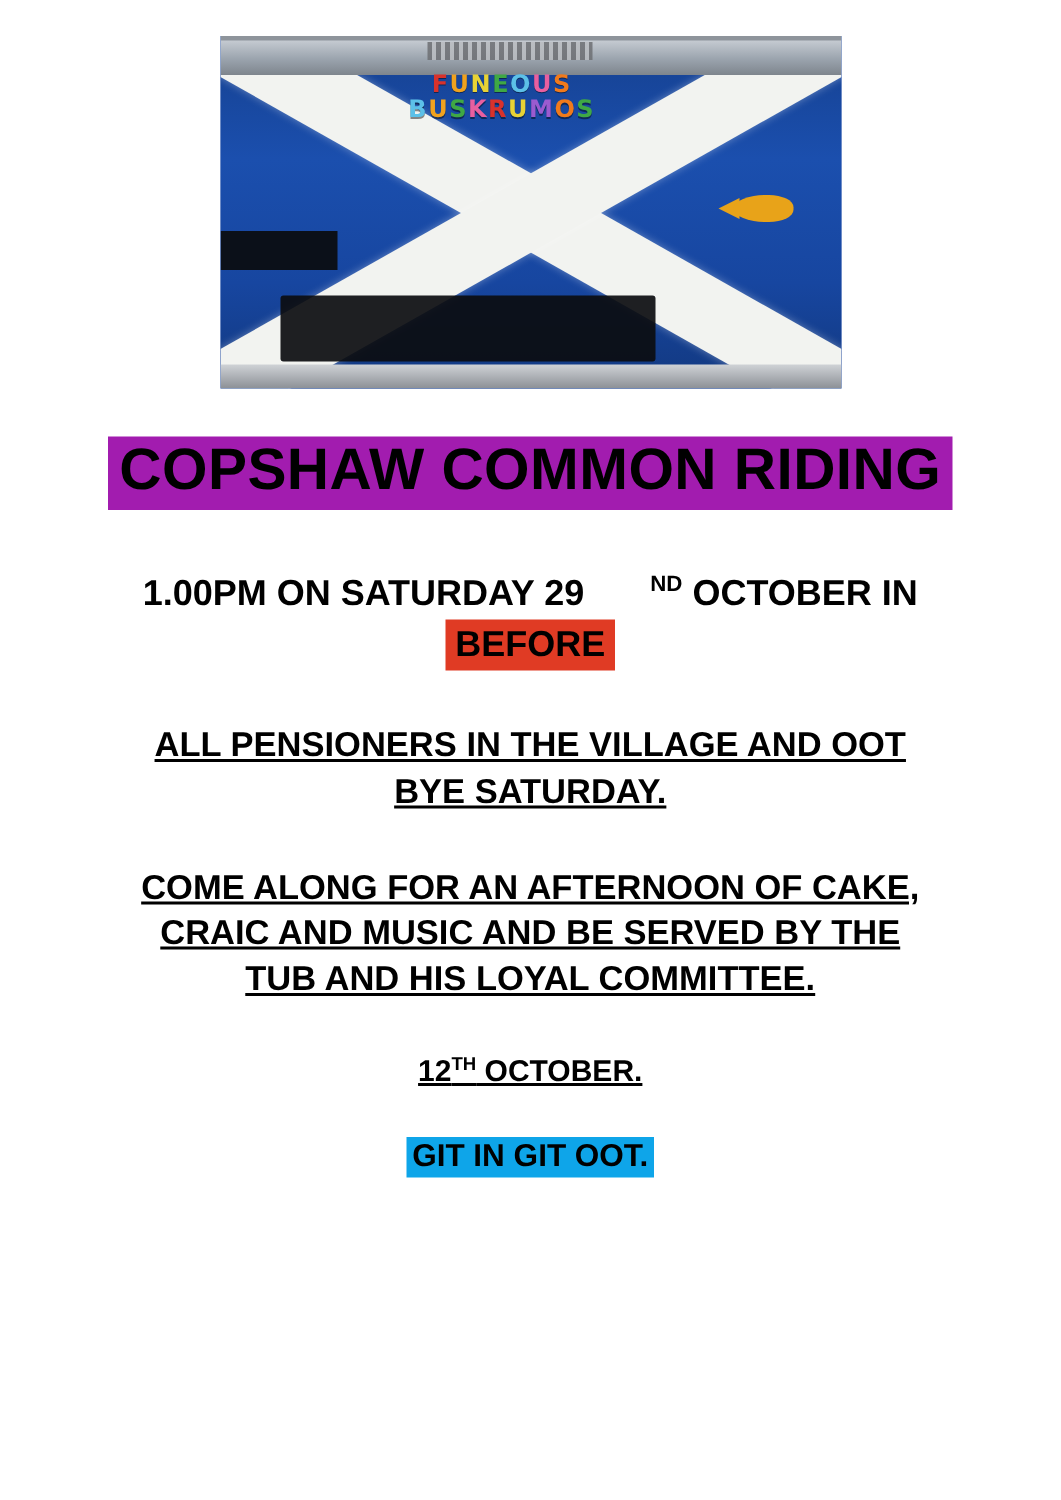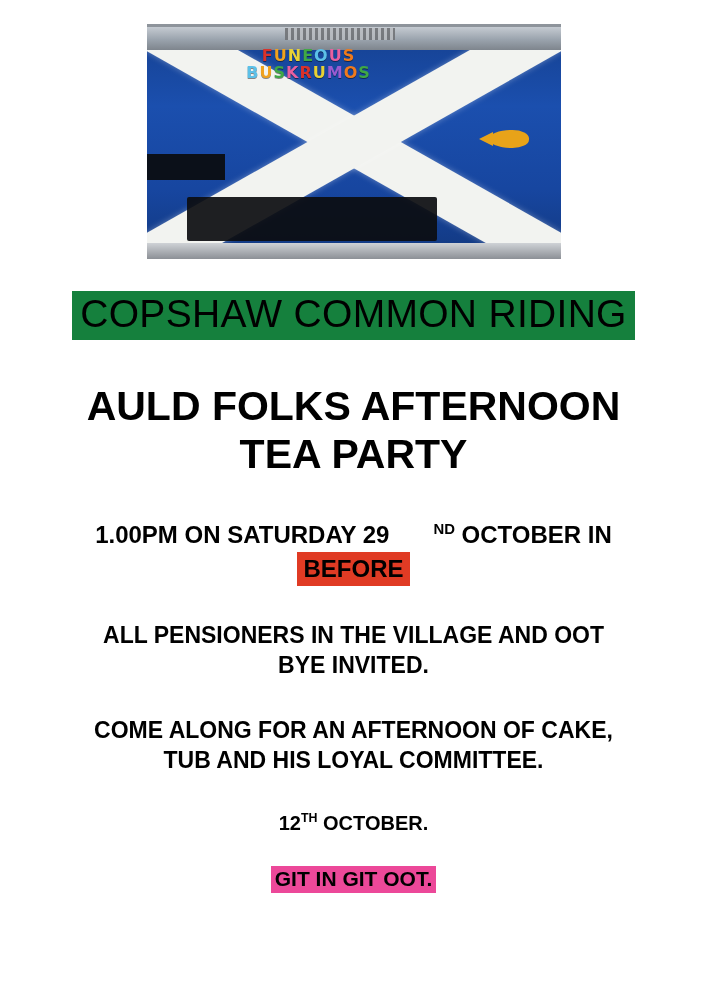--- a/index.html
+++ b/index.html
@@ -63,21 +63,21 @@
     left: 138px;
     top: 4px;
     width: 110px;
     height: 12px;
     background: repeating-linear-gradient(90deg,#6d6f73 0 3px,#b9bcc0 3px 6px);
     opacity: .85;
   }
   .letters {
     position: absolute;
     top: 24px;
-    left: 72px;
+    left: 98px;
     width: 180px;
     text-align: center;
     line-height: 1.05;
     font-family: "DejaVu Sans", sans-serif;
     font-weight: bold;
     font-size: 16px;
     letter-spacing: 1px;
     text-shadow: 0 1px 0 rgba(0,0,0,.45);
   }
   .letters span { display: inline-block; }
@@ -134,23 +134,23 @@
     background: #8e949b;
   }
 
   
   .title-band {
     margin: 32px auto 0 auto;
     width: 610px;
     text-align: center;
   }
   .title-band .hl {
-    background: #15803d;
+    background: #a21caf;
     font-size: 39px;
-    font-weight: normal;
+    font-weight: bold;
     letter-spacing: 0.3px;
     padding: 3px 8px 5px 8px;
     display: inline-block;
     line-height: 1.05;
   }
 
   .headline {
     margin: 42px auto 0 auto;
     width: 640px;
     text-align: center;
@@ -179,35 +179,36 @@
     margin-top: 2px;
   }
 
   .para {
     margin: 34px auto 0 auto;
     width: 600px;
     text-align: center;
     font-size: 23px;
     font-weight: bold;
     line-height: 1.32;
+    text-decoration: underline;
   }
   .para.small {
     font-size: 20px;
     width: 620px;
     margin-top: 34px;
   }
   .para.small sup { font-size: 0.62em; vertical-align: super; }
 
   .footer-line {
     margin: 30px auto 0 auto;
     width: 640px;
     text-align: center;
   }
   .footer-line .hl2 {
-    background: #ec4899;
+    background: #0ea5e9;
     font-size: 21px;
     font-weight: bold;
     padding: 1px 4px 2px 4px;
     display: inline-block;
   }
 </style>
 </head>
 <body>
 
 <div class="poster">
@@ -238,41 +239,38 @@
       </div>
       <div class="panel-bottom"></div>
       <div class="panel-bottom2"></div>
     </div>
   </div>
 
   <div class="title-band">
     <span class="hl">COPSHAW COMMON RIDING</span>
   </div>
 
-  <div class="headline">
-    <div>AULD FOLKS AFTERNOON</div>
-    <div>TEA PARTY</div>
-  </div>
 
   <div class="when">
     <div>
       <span>1.00PM ON SATURDAY 29</span><sup>ND</sup><span> OCTOBER IN</span>
     </div>
     <div>
       <span class="venue">BEFORE</span>
     </div>
   </div>
 
   <div class="para">
     <div>ALL PENSIONERS IN THE VILLAGE AND OOT</div>
-    <div>BYE INVITED.</div>
+    <div>BYE SATURDAY.</div>
   </div>
 
   <div class="para">
     <div>COME ALONG FOR AN AFTERNOON OF CAKE,</div>
+    <div>CRAIC AND MUSIC AND BE SERVED BY THE</div>
     <div>TUB AND HIS LOYAL COMMITTEE.</div>
   </div>
 
   <div class="para small">
     <div>
       <span>12</span><sup>TH</sup><span> OCTOBER.</span>
     </div>
   </div>
 
   <div class="footer-line">

